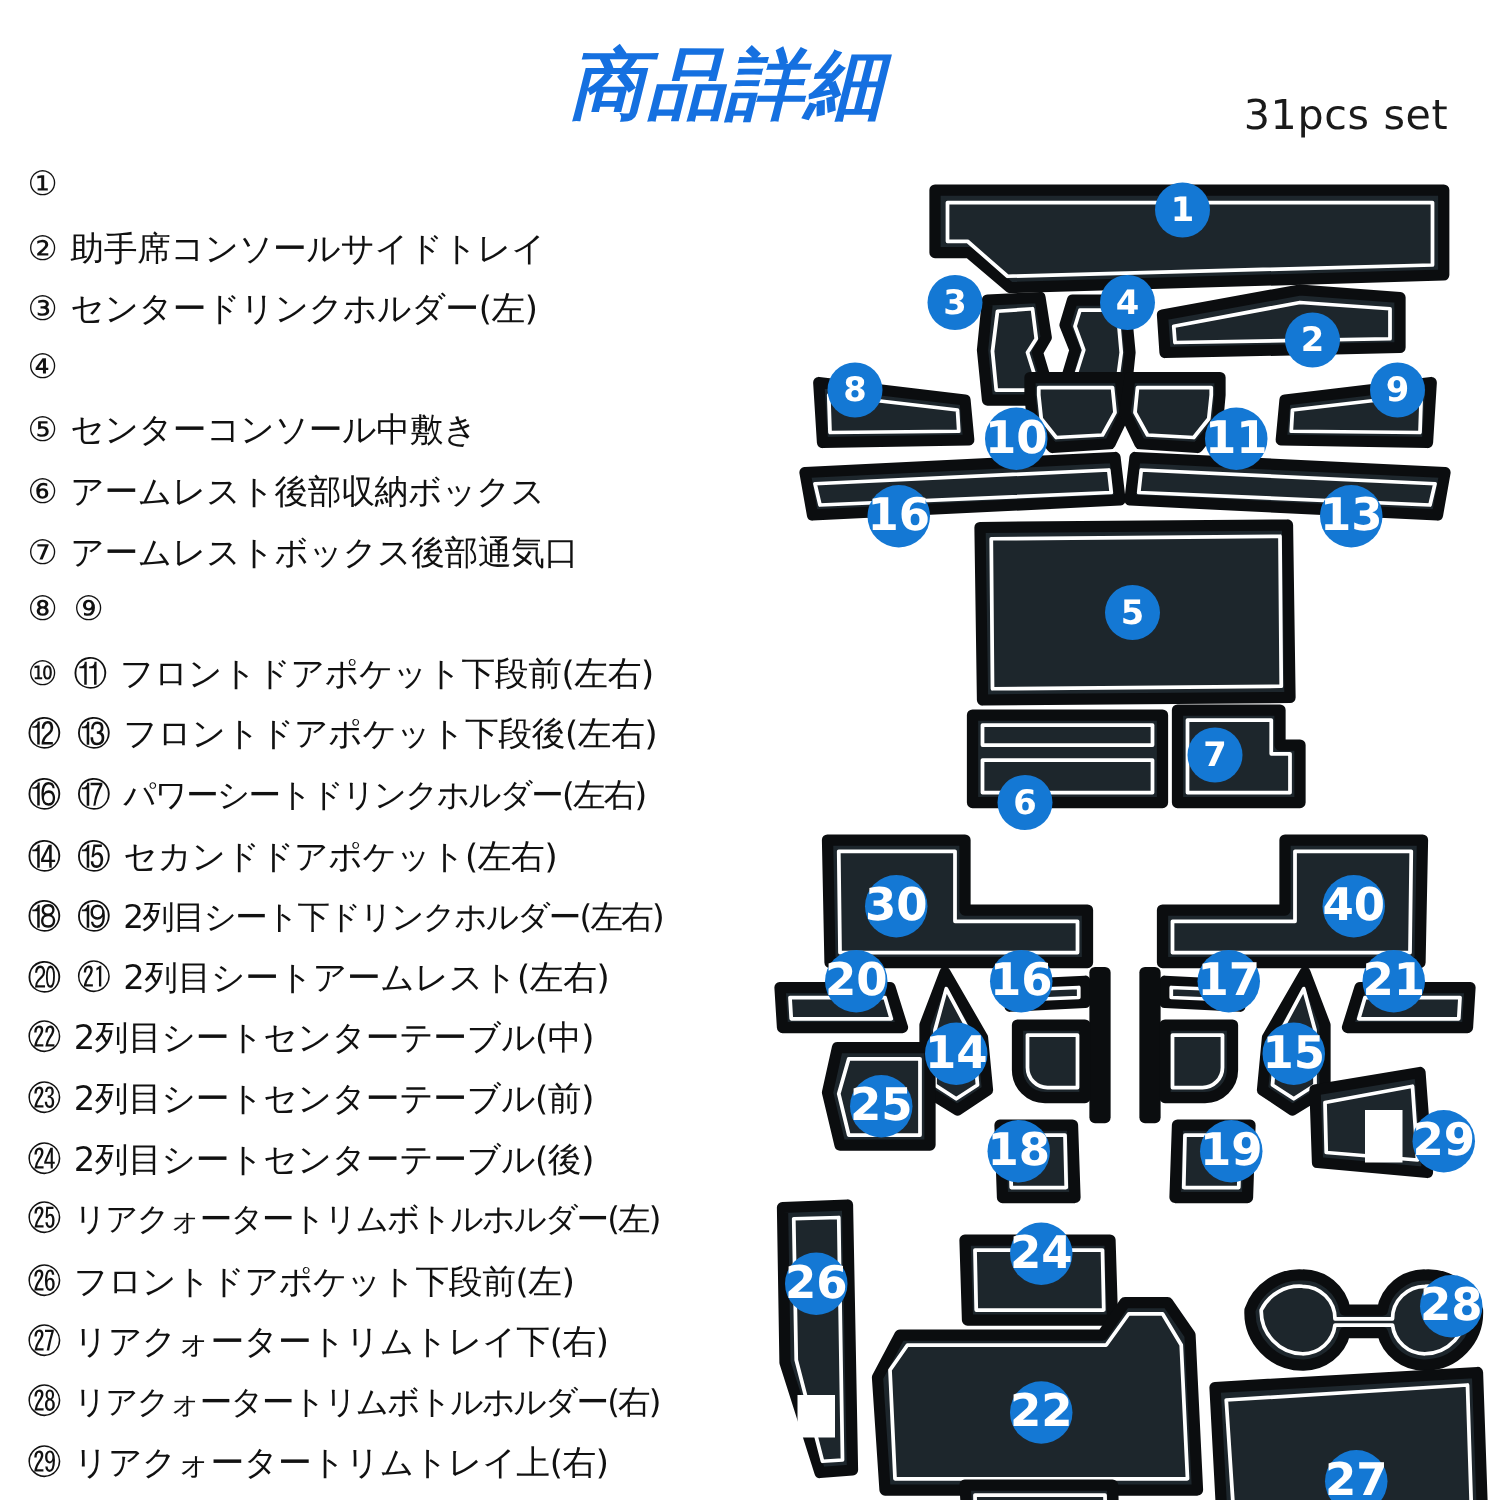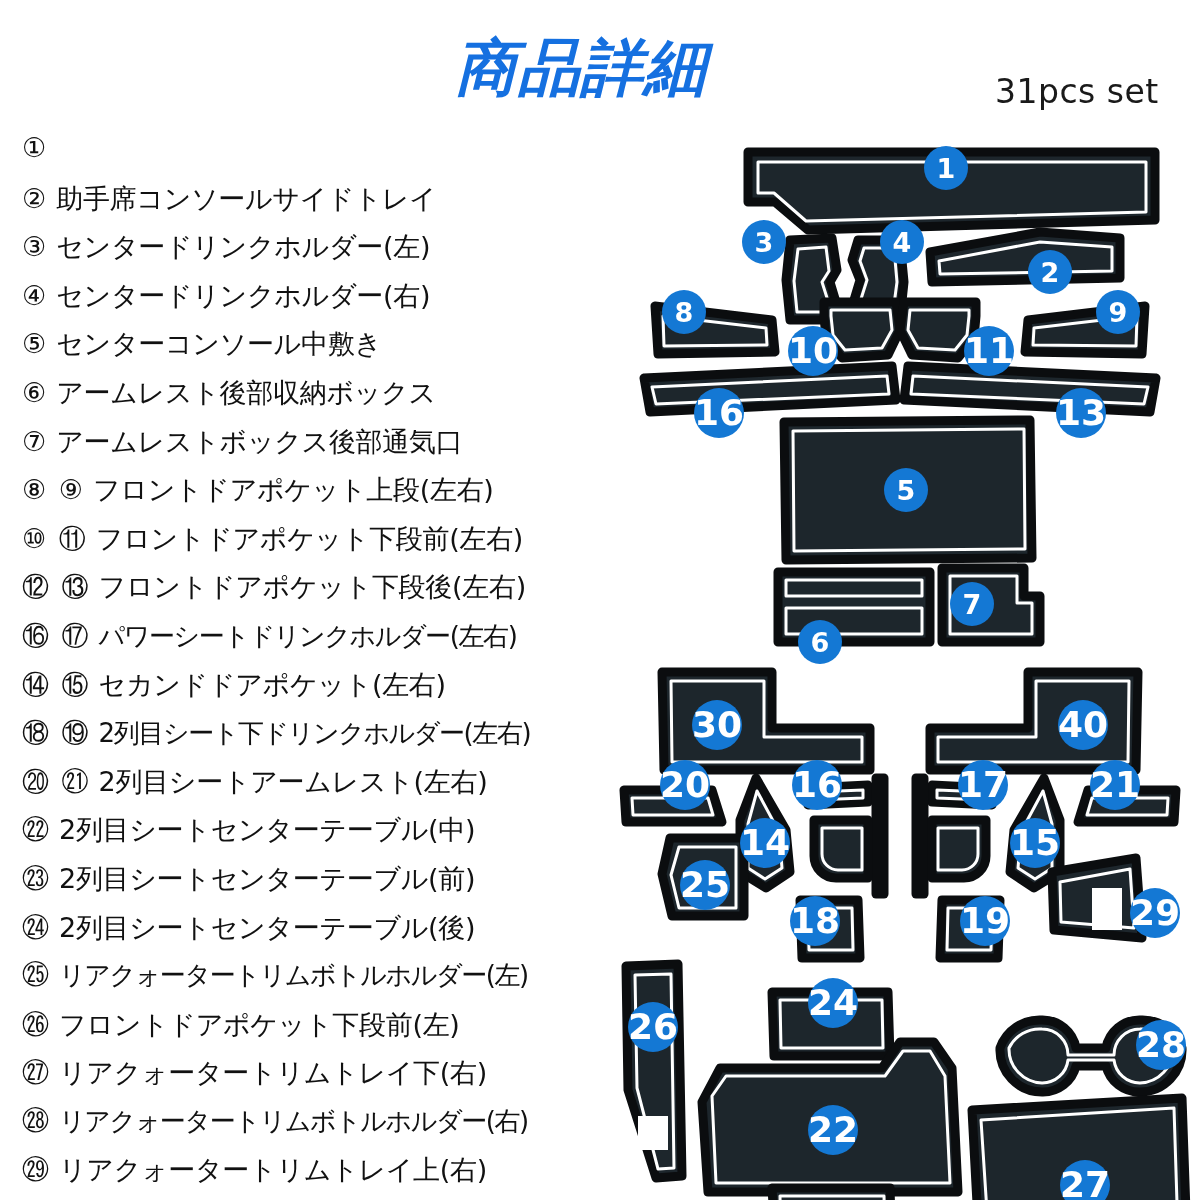--- a/index.html
+++ b/index.html
@@ -95,37 +95,35 @@
       <div class="li">
         <span class="nums">②</span>
         <span class="txt">助手席コンソールサイドトレイ</span>
       </div>
       <div class="li">
         <span class="nums">③</span>
         <span class="txt">センタードリンクホルダー(左)</span>
       </div>
       <div class="li">
         <span class="nums">④</span>
-        <span class="txt">センタードリンクホルダー(右)</span>
       </div>
       <div class="li">
         <span class="nums">⑤</span>
         <span class="txt">センターコンソール中敷き</span>
       </div>
       <div class="li">
         <span class="nums">⑥</span>
         <span class="txt">アームレスト後部収納ボックス</span>
       </div>
       <div class="li">
         <span class="nums">⑦</span>
         <span class="txt">アームレストボックス後部通気口</span>
       </div>
       <div class="li">
         <span class="nums">⑧ ⑨</span>
-        <span class="txt">フロントドアポケット上段(左右)</span>
       </div>
       <div class="li">
         <span class="nums">⑩ ⑪</span>
         <span class="txt">フロントドアポケット下段前(左右)</span>
       </div>
       <div class="li">
         <span class="nums">⑫ ⑬</span>
         <span class="txt">フロントドアポケット下段後(左右)</span>
       </div>
       <div class="li wide">

